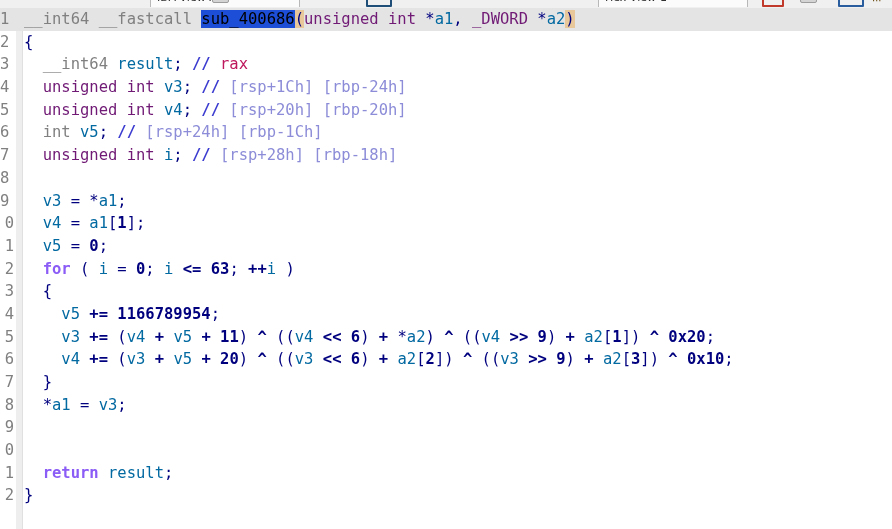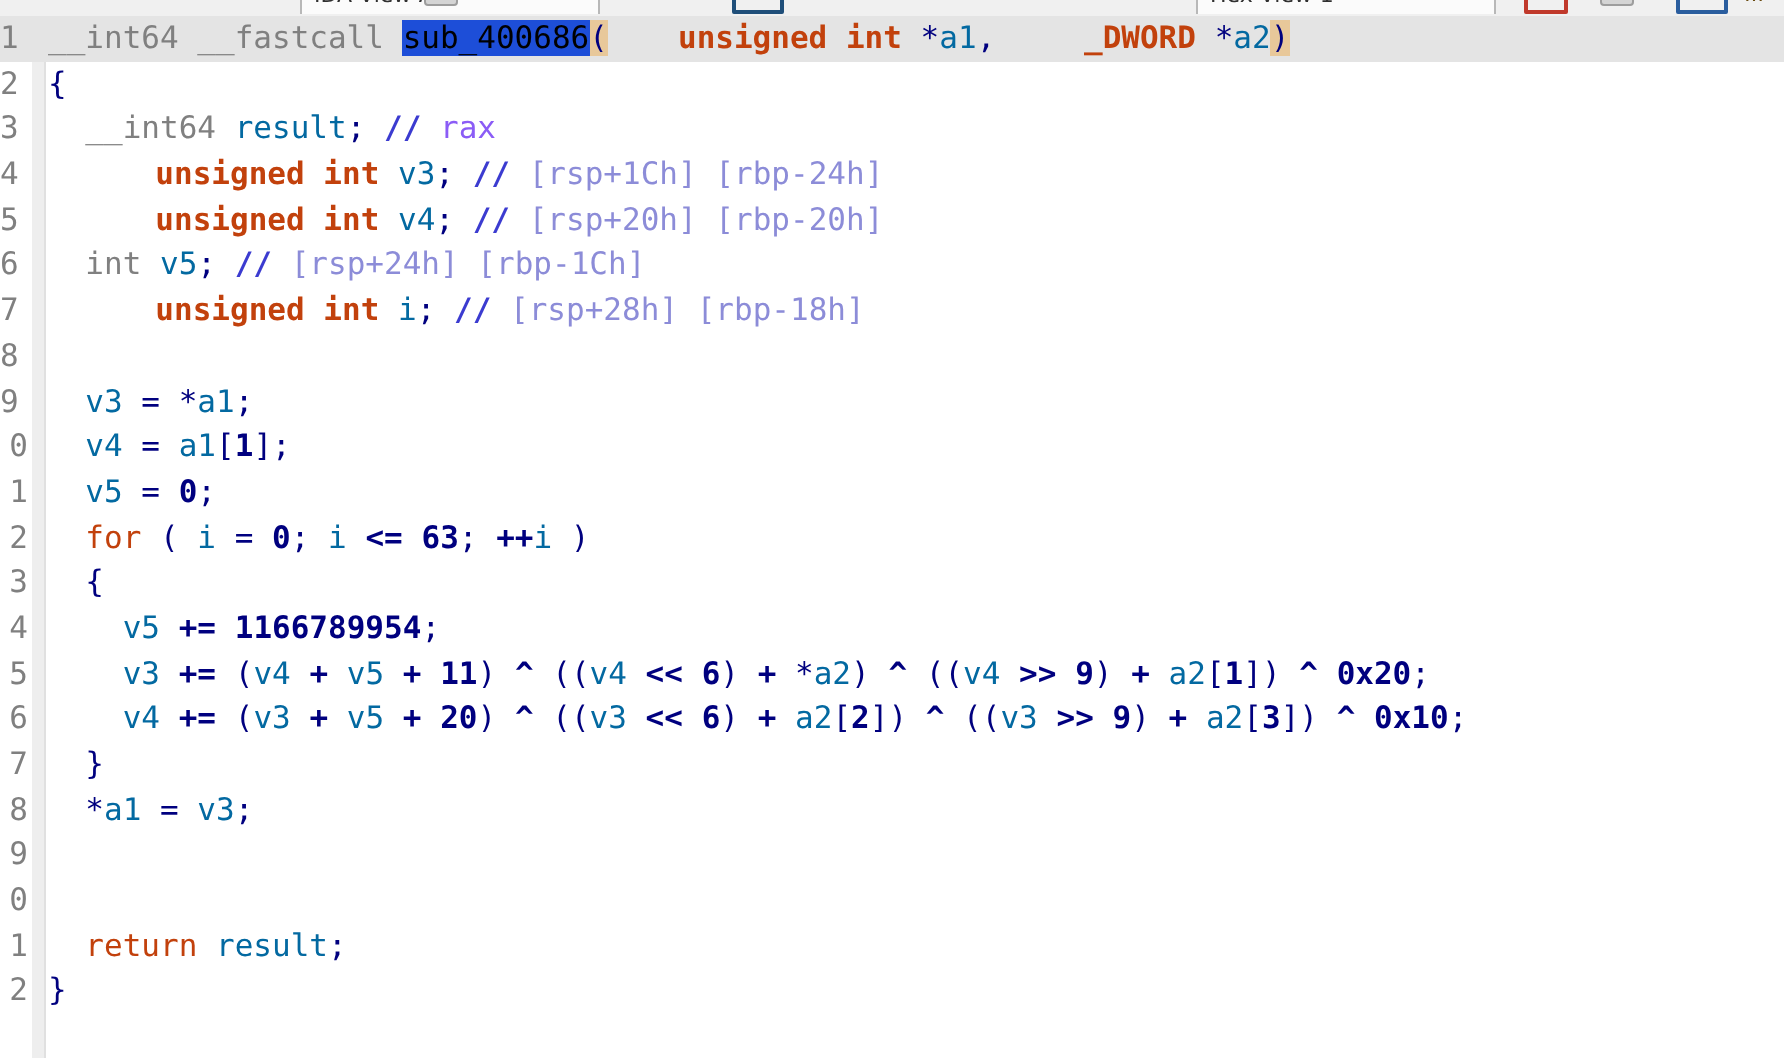--- a/index.html
+++ b/index.html
@@ -117,29 +117,29 @@
   .lineno.clipped { left: -9px; width: 23px; text-align: right; }
 
   .src {
     position: absolute;
     left: 24px; top: 0;
     white-space: pre;
   }
 
   
   .t-type   { color: #808080; text-align: right; }                  
-  .t-typeb  { color: #c2410c; font-weight: bold; padding-left: 35px; } 
-  .t-kw     { color: #c2410c; font-weight: normal; } 
+  .t-typeb  { color: #701a75; font-weight: normal; } 
+  .t-kw     { color: #8b5cf6; font-weight: bold; } 
   .t-fn     { color: #000000; }                    
   .t-var    { color: #0369a1; }                    
   .t-num    { color: #00007f; font-weight: bold; } 
   .t-punc   { color: #00007f; }                    
   .t-cmt    { color: #3b3bd0; font-weight: bold; } 
   .t-cmt2   { color: #8c8cd8; margin-top: 12px; }                    
-  .t-cmtg   { color: #8b5cf6; }                    
+  .t-cmtg   { color: #be185d; }                    
   .t-op     { color: #00007f; font-weight: bold; }
   .t-brace  { color: #00007f; }
 
   .hl-name { background: #1d4ed8; }
   .hl-paren { background: #e8c89a; }
 </style>
 </head>
 <body>
 
 <div class="tabstrip">

